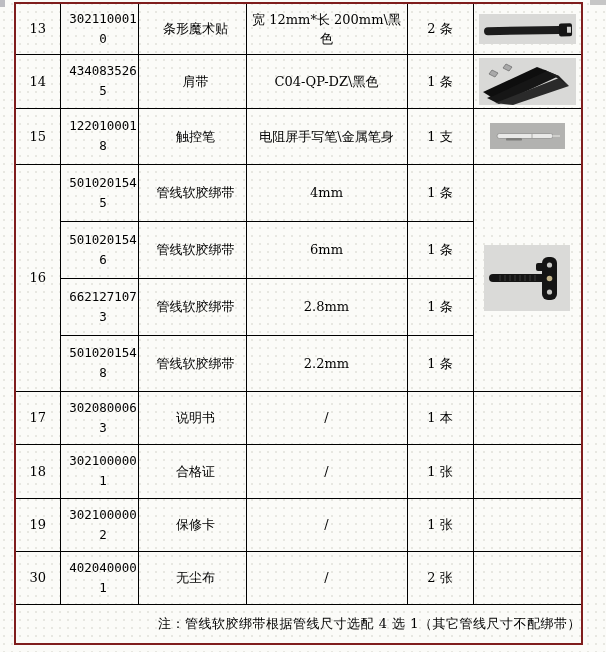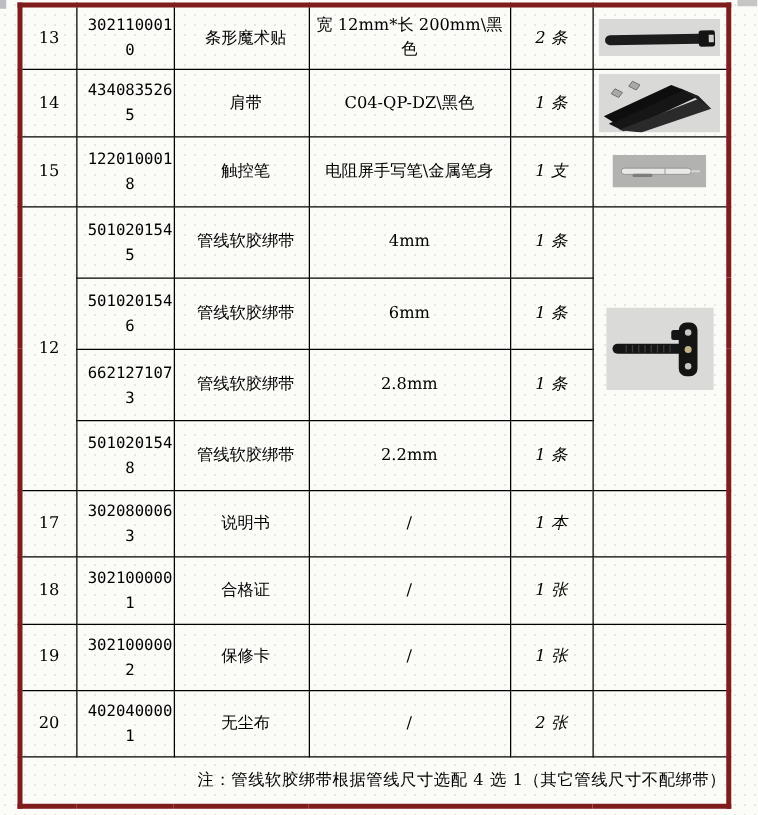--- a/index.html
+++ b/index.html
@@ -10,36 +10,36 @@
     background-size:8px 8px;
     font-family:"DejaVu Serif","Liberation Serif",serif;
     color:#000;
   }
   .frag{position:absolute;background:#c6c6c6;}
   .frag-left{left:0;top:0;width:5px;height:7px;background:#bdbdc2;}
   .frag-right{right:0;top:0;width:16px;height:5px;}
   table.parts{
     position:absolute;left:14px;top:2px;width:567px;
     border-collapse:collapse;table-layout:fixed;
-    border:4px solid #7f1d1d;
+    border:2px solid #7f1d1d;
   }
   td{
     border:1px solid #000;
     font-size:13px;line-height:19px;
     padding:0;overflow:hidden;vertical-align:middle;
   }
   td.c-no{text-align:center;}
   td.c-pn{
     font-family:"DejaVu Sans Mono","Liberation Mono",monospace;
     font-size:12.5px;line-height:20px;
     text-align:center;padding-left:8px;word-break:break-all;
   }
   td.c-name{text-align:center;padding-left:7px;}
   td.c-spec{text-align:center;}
-  td.c-qty{text-align:center;font-style:italic;}
+  td.c-qty{text-align:center;}
   td.c-img{text-align:center;}
   td.c-img svg{display:block;margin:0 auto;}
   tr.note-row td{text-align:right;font-size:13px;letter-spacing:0.5px;}
 </style>
 </head>
 <body>
 
 <div class="frag frag-left"></div>
 <div class="frag frag-right"></div>
 
@@ -102,21 +102,21 @@
         <rect x="0" y="0" width="75" height="26" fill="#b2b2b0"></rect>
         <rect x="7" y="10.5" width="56" height="5" rx="2.5" fill="#e9e9e8" stroke="#8a8a88" stroke-width="0.7"></rect>
         <line x1="42" y1="10.5" x2="42" y2="15.5" stroke="#9a9a98" stroke-width="0.8"></line>
         <line x1="63" y1="13" x2="70" y2="13" stroke="#d6d6d4" stroke-width="1.6"></line>
         <rect x="16" y="15" width="16" height="2.6" rx="1.2" fill="#7d7d7b"></rect>
       </svg>
     </td>
   </tr>
 
   <tr style="height:57px">
-    <td class="c-no" rowspan="4">12</td>
+    <td class="c-no" rowspan="4">16</td>
     <td class="c-pn">5010201545</td>
     <td class="c-name">管线软胶绑带</td>
     <td class="c-spec">4mm</td>
     <td class="c-qty">1 条</td>
     <td class="c-img" rowspan="4">
       <svg width="86" height="66" viewBox="0 0 86 66">
         <rect x="0" y="0" width="86" height="66" fill="#dadad8"></rect>
         <rect x="5" y="29" width="57" height="8" rx="4" fill="#151515"></rect>
         <g stroke="#3d3d3d" stroke-width="1">
           <line x1="16" y1="30" x2="16" y2="36"></line>
@@ -179,21 +179,21 @@
   <tr style="height:53px">
     <td class="c-no">19</td>
     <td class="c-pn">3021000002</td>
     <td class="c-name">保修卡</td>
     <td class="c-spec">/</td>
     <td class="c-qty">1 张</td>
     <td class="c-img"></td>
   </tr>
 
   <tr style="height:53px">
-    <td class="c-no">20</td>
+    <td class="c-no">30</td>
     <td class="c-pn">4020400001</td>
     <td class="c-name">无尘布</td>
     <td class="c-spec">/</td>
     <td class="c-qty">2 张</td>
     <td class="c-img"></td>
   </tr>
 
   <tr class="note-row" style="height:40px">
     <td colspan="6">注：管线软胶绑带根据管线尺寸选配 4 选 1（其它管线尺寸不配绑带）</td>
   </tr>

